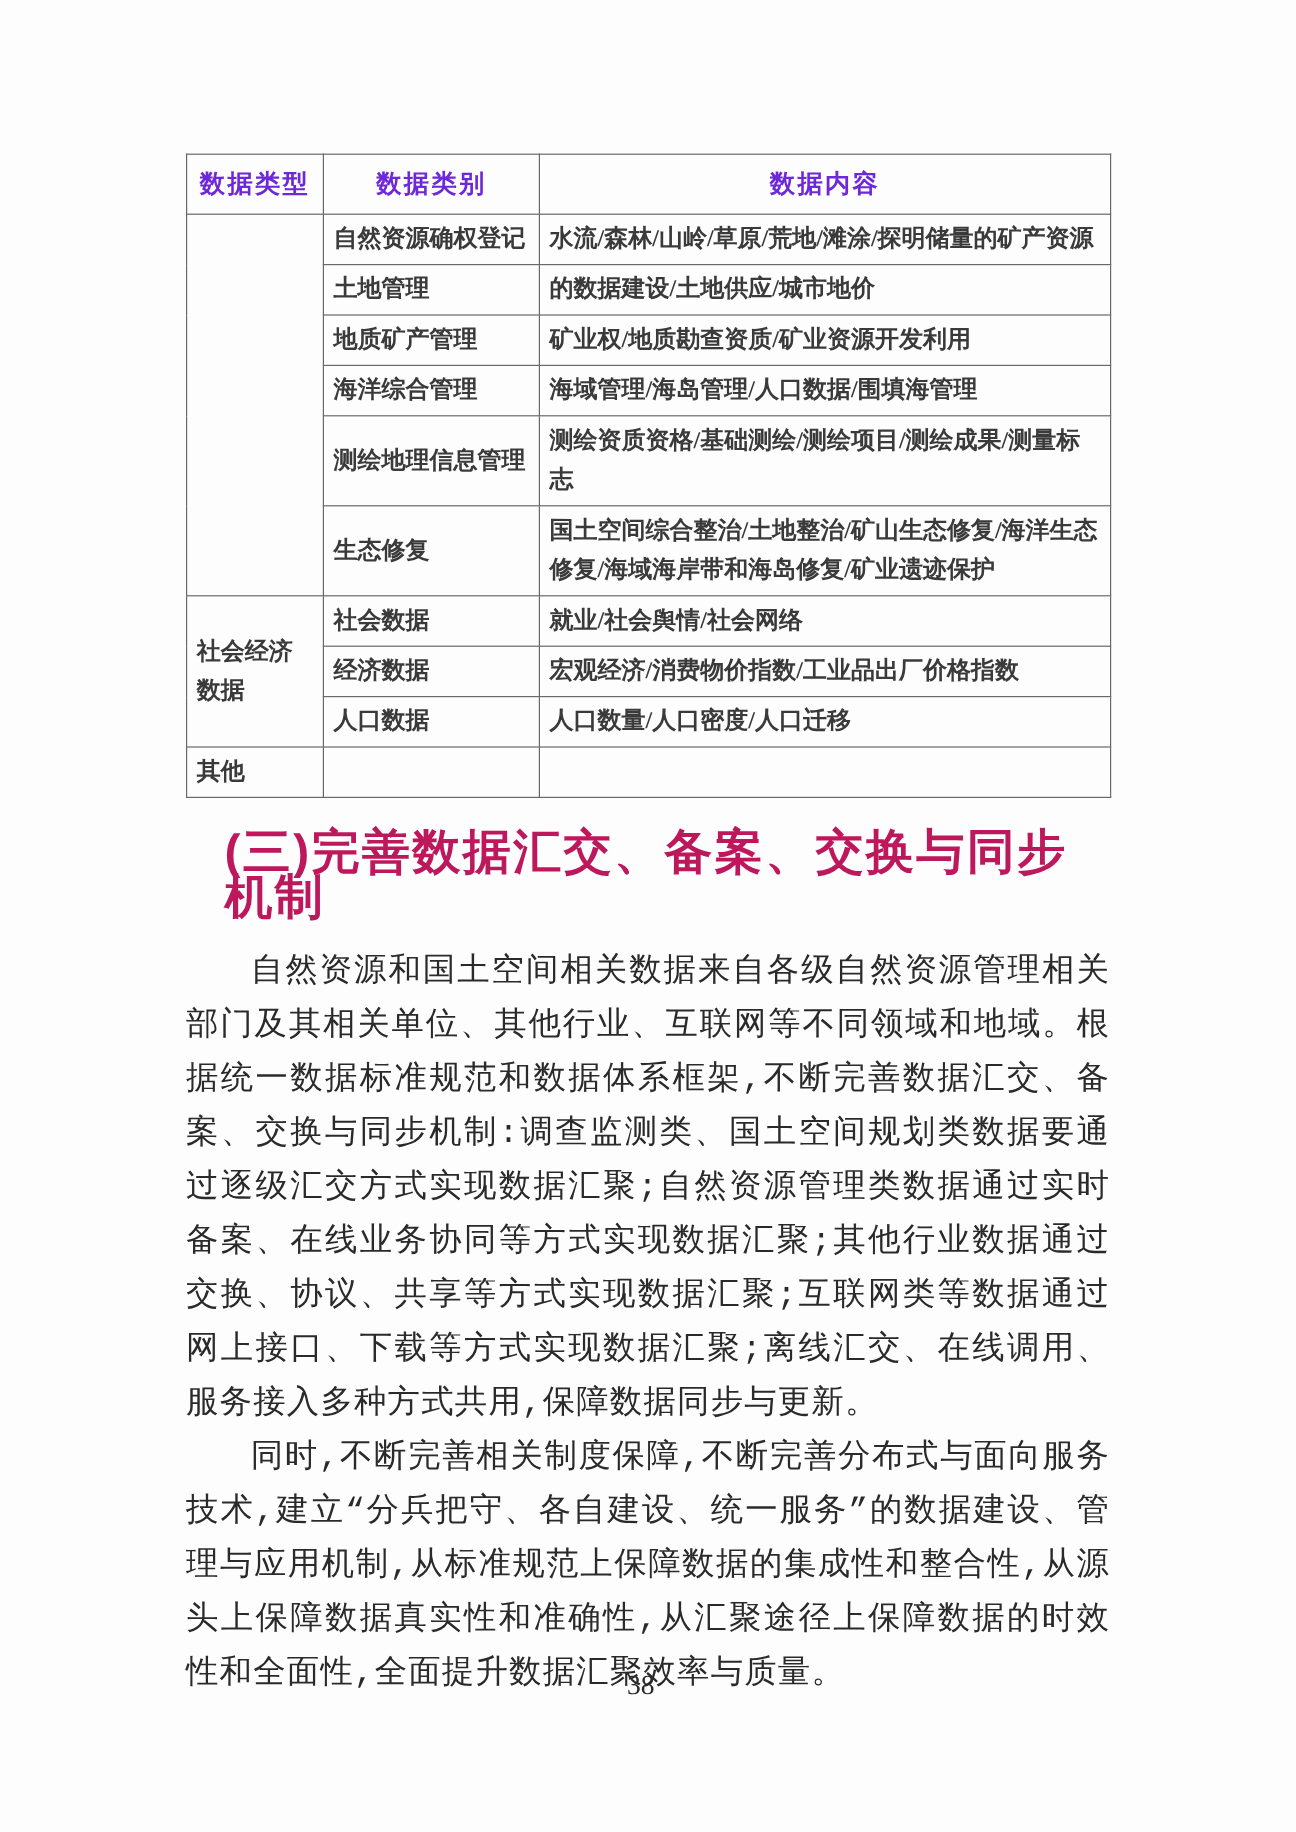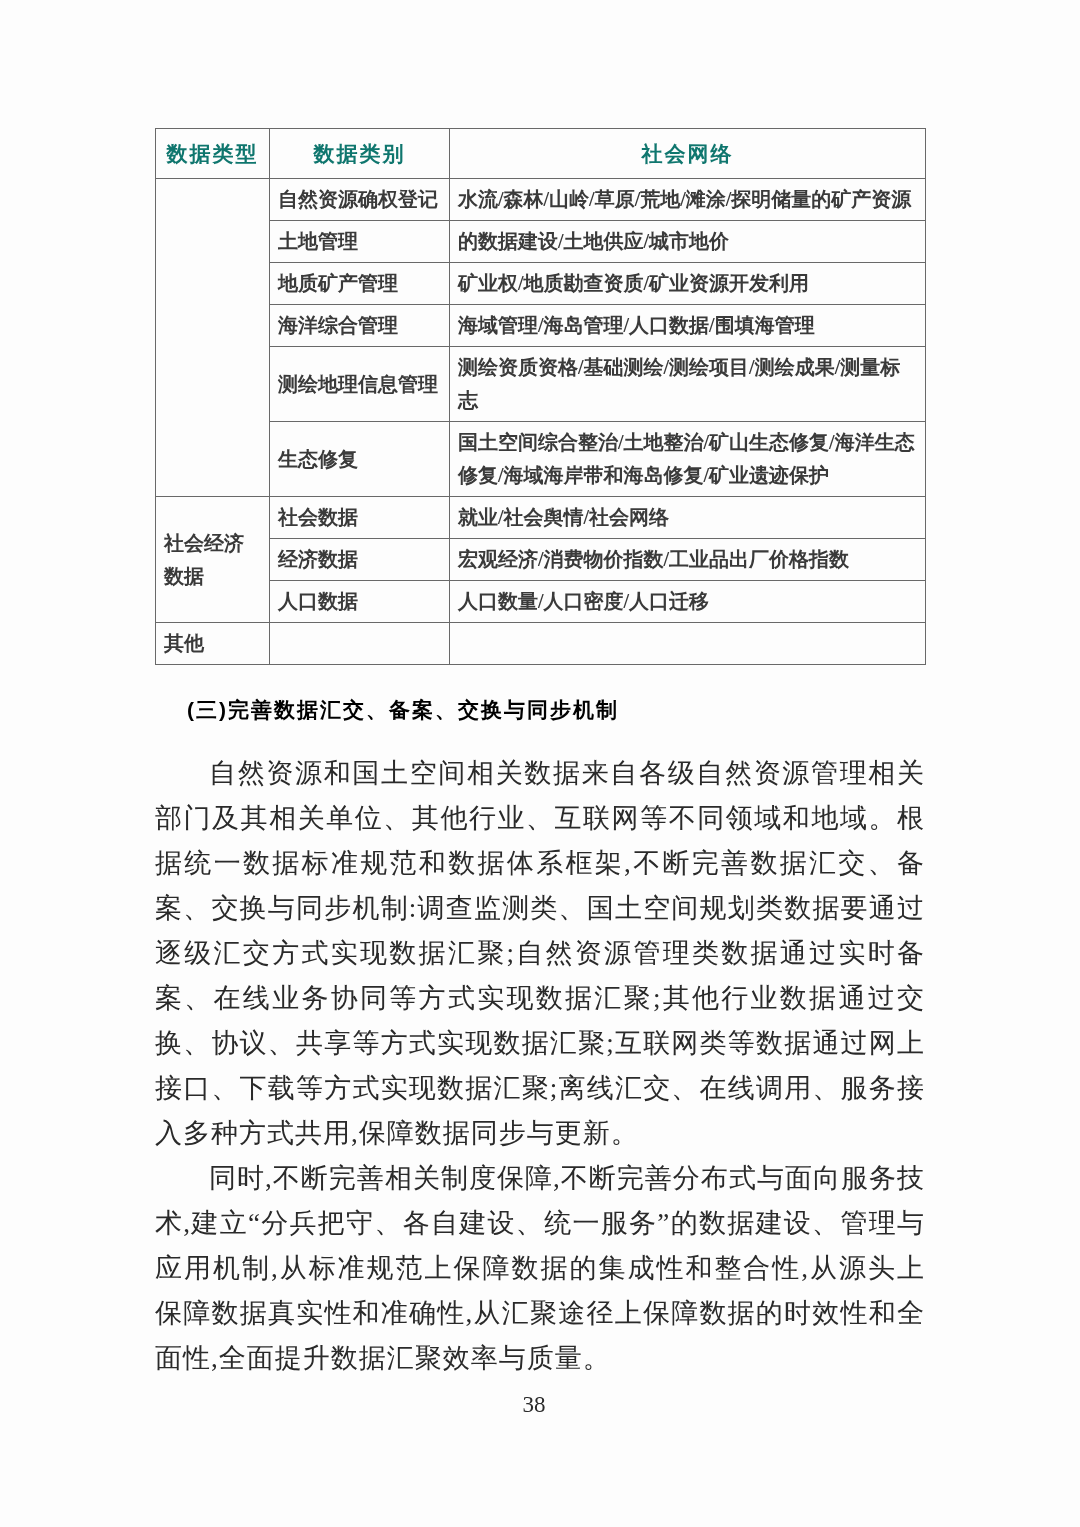--- a/index.html
+++ b/index.html
@@ -41,40 +41,40 @@
     overflow: hidden;
     font-weight: bold;
   }
   .data-table th {
     height: 50px;
     text-align: center;
     font-family: "Liberation Sans", "DejaVu Sans", sans-serif;
     font-weight: bold;
     font-size: 21px;
     letter-spacing: 2px;
-    color: #0f766e;
+    color: #6d28d9;
   }
   .data-table td { height: 40px; }
   .type-cell { padding-left: 12px; margin-top: 30px; }
   .cat-cell  { padding-left: 12px; }
   .content-cell { padding-left: 10px; }
 
   
   .section-heading {
     margin: 26px 0 0 32px;
     font-family: "Liberation Sans", "DejaVu Sans", sans-serif;
     font-weight: bold;
-    font-size: 21px;
+    font-size: 40px;
     letter-spacing: 2px;
-    color: #000000;
+    color: #be185d;
     line-height: 38px;
   }
 
   
-  .paragraphs { margin-top: 22px; }
+  .paragraphs { margin-top: 22px; font-family: Liberation Mono, monospace; }
   .body-para {
     margin: 0;
     font-size: 27px;
     line-height: 45px;
     letter-spacing: 1px;
     text-align: justify;
     text-indent: 2em;
     color: #2a2a2a;
   }
 
@@ -97,21 +97,21 @@
     <table class="data-table">
       <colgroup>
         <col class="col-type">
         <col class="col-cat">
         <col class="col-content">
       </colgroup>
       <thead>
         <tr>
           <th>数据类型</th>
           <th>数据类别</th>
-          <th>社会网络</th>
+          <th>数据内容</th>
         </tr>
       </thead>
       <tbody>
         <tr>
           <td class="type-cell" rowspan="6"></td>
           <td class="cat-cell">自然资源确权登记</td>
           <td class="content-cell">水流/森林/山岭/草原/荒地/滩涂/探明储量的矿产资源</td>
         </tr>
         <tr>
           <td class="cat-cell">土地管理</td>

